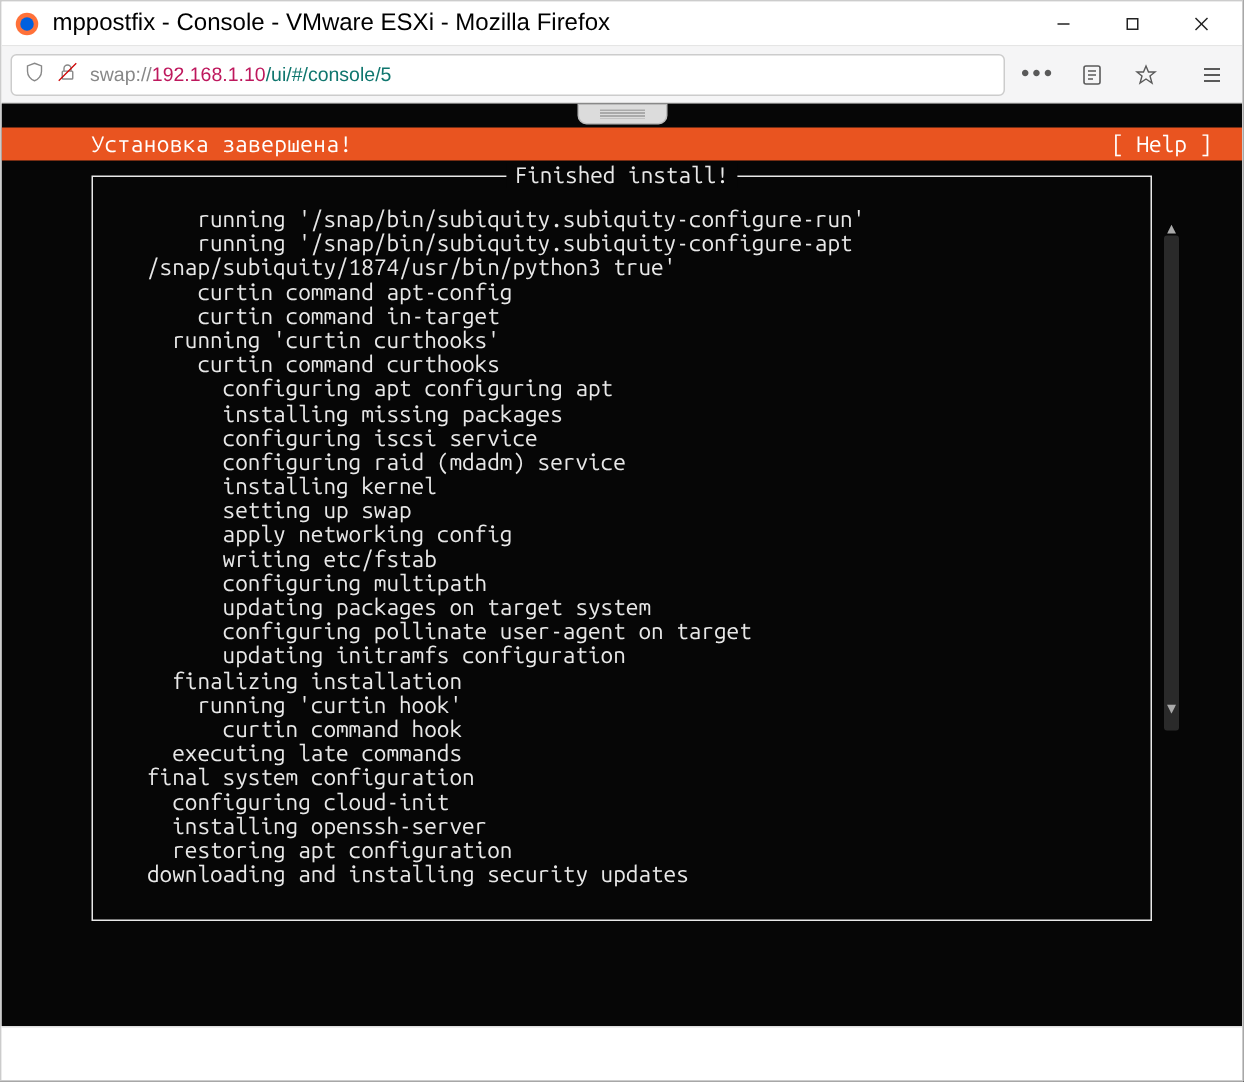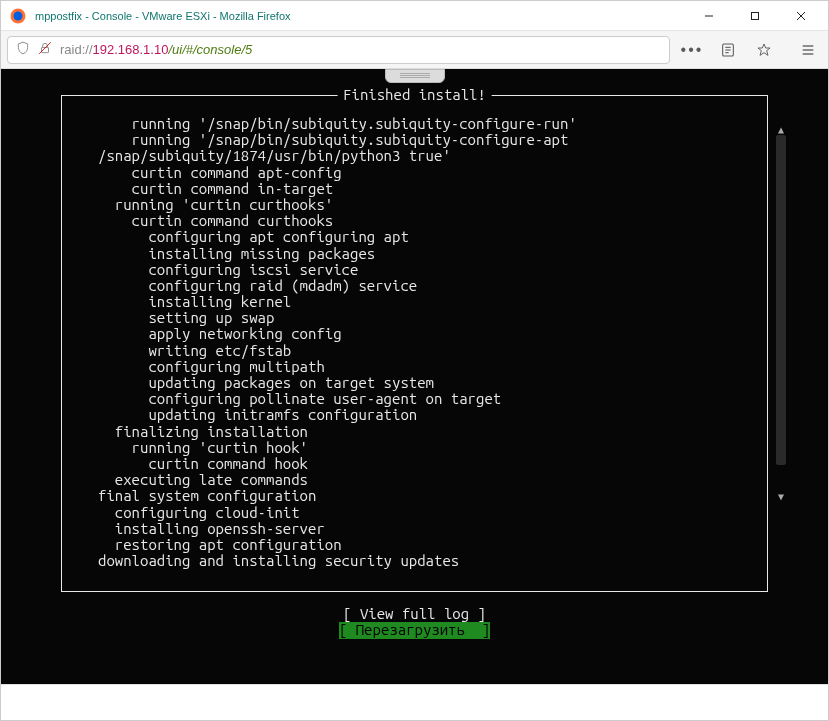--- a/index.html
+++ b/index.html
@@ -16,21 +16,21 @@
   
   .titlebar {
     display: flex;
     align-items: center;
     height: 30px;
     padding: 0 4px 0 8px;
     background: #fff;
     border-bottom: 1px solid #e5e5e5;
   }
   .titlebar .ff-logo { width: 18px; height: 18px; margin-right: 8px; display:inline-block;}
-  .titlebar .title { flex: 1; font-size: 11px; color: #0f766e; }
+  .titlebar .title { flex: 1; font-size: 16px; color: #000000; }
   .winbtn { width: 46px; height: 30px; display:flex; align-items:center; justify-content:center; }
   .winbtn svg { width:10px; height:10px; }
   
   .addrbar {
     display: flex;
     align-items: center;
     height: 38px;
     padding: 4px 6px;
     background: #f5f5f6;
     border-bottom: 1px solid #ddd;
@@ -43,21 +43,21 @@
     border-radius: 4px;
     display: flex;
     align-items: center;
     padding: 0 8px;
     background: #fff;
     gap: 8px;
     font-size: 13px;
     color: #555;
   }
   .addrinput .domain { color: #be185d; }
-  .addrinput .rest { color: #4d7c0f; font-style: italic; }
+  .addrinput .rest { color: #0f766e; }
   .addrinput .proto { color: #888; }
   .ibtn { width: 28px; height: 28px; display:flex;align-items:center;justify-content:center; color:#5a5a5a;}
   .menu-icon { width:28px; height:28px; display:flex;align-items:center;justify-content:center;}
   
   .console-wrap {
     flex: 1;
     background: #060606;
     position: relative;
     overflow: hidden;
   }
@@ -176,21 +176,21 @@
         </svg>
     </span>
     <span>
       <svg width="14" height="14" viewBox="0 0 24 24">
           <rect x="6" y="11" width="12" height="9" rx="1" fill="none" stroke="#888" stroke-width="1.6"></rect>
           <path d="M8 11V8a4 4 0 018 0v3" fill="none" stroke="#888" stroke-width="1.6"></path>
           <line x1="2" y1="22" x2="22" y2="2" stroke="#c00" stroke-width="1.4"></line>
         </svg>
     </span>
     <span>
-      <span class="proto">raid://</span><span class="domain">192.168.1.10</span><span class="rest">/ui/#/console/5</span>
+      <span class="proto">swap://</span><span class="domain">192.168.1.10</span><span class="rest">/ui/#/console/5</span>
     </span>
   </div>
   <div class="ibtn" style="letter-spacing:2px;">•••</div>
   <div class="ibtn">
     <svg width="16" height="16" viewBox="0 0 24 24">
         <rect x="4" y="3" width="16" height="18" rx="2" fill="none" stroke="#5a5a5a" stroke-width="1.6"></rect>
         <line x1="8" y1="8" x2="16" y2="8" stroke="#5a5a5a" stroke-width="1.6"></line>
         <line x1="8" y1="12" x2="16" y2="12" stroke="#5a5a5a" stroke-width="1.6"></line>
         <line x1="8" y1="16" x2="13" y2="16" stroke="#5a5a5a" stroke-width="1.6"></line>
       </svg>
@@ -207,20 +207,24 @@
         <line x1="4" y1="18" x2="20" y2="18" stroke="#5a5a5a" stroke-width="2"></line>
       </svg>
   </div>
 </div>
 
 <div class="console-wrap">
   <div class="pulltab">
       <div class="grip"></div>
     </div>
   <div class="console">
+    <div class="orange-bar">
+      <span class="left">Установка завершена!</span>
+      <span class="right">[ Help ]</span>
+    </div>
     <div class="term-body">
       <div class="box">
         <span class="box-title">Finished install!</span>
         <pre>    running '/snap/bin/subiquity.subiquity-configure-run'
     running '/snap/bin/subiquity.subiquity-configure-apt
 /snap/subiquity/1874/usr/bin/python3 true'
     curtin command apt-config
     curtin command in-target
   running 'curtin curthooks'
     curtin command curthooks
@@ -242,19 +246,17 @@
   executing late commands
 final system configuration
   configuring cloud-init
   installing openssh-server
   restoring apt configuration
 downloading and installing security updates</pre>
       </div>
       <div class="scroll-thumb"></div>
       <div class="scroll-tick-top">▲</div>
       <div class="scroll-tick-bot">▼</div>
-      <div class="footer-opts"><span class="opt">[ View full log ]</span>
-<span class="opt sel">[ Перезагрузить  ]</span></div>
     </div>
   </div>
 </div>
 
 <div class="bottom-gap"></div>
 
 </body></html>

